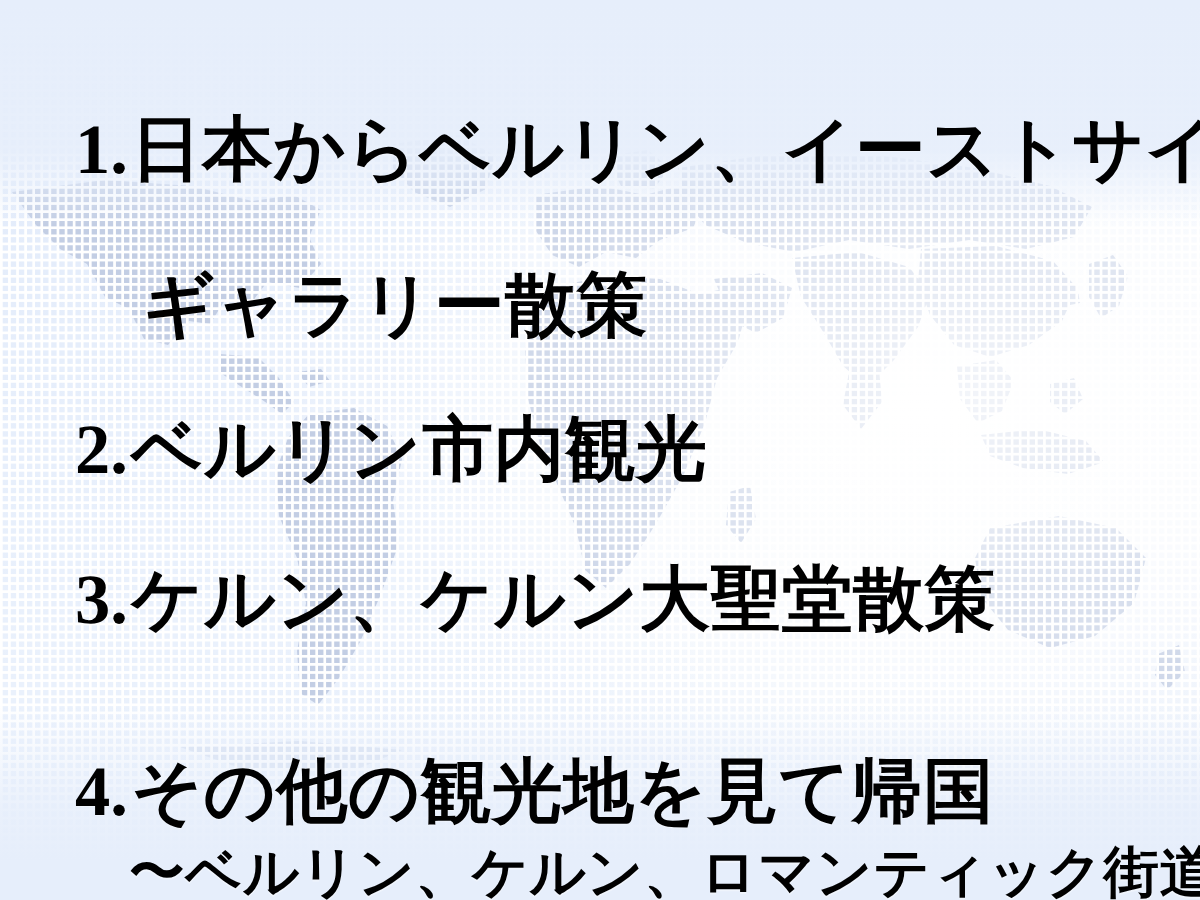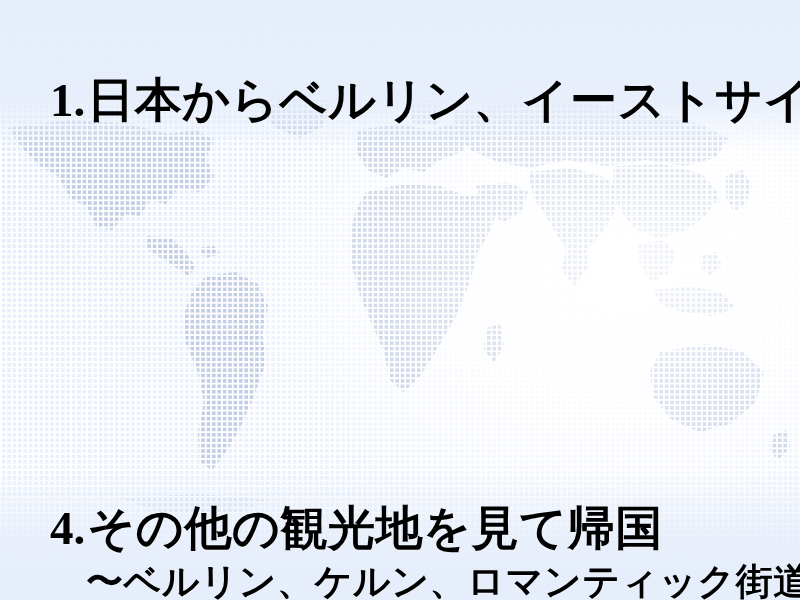--- a/index.html
+++ b/index.html
@@ -222,22 +222,29 @@
     <div id="dot-mask"></div>
     <div id="map-fade"></div>
   </div>
 
   <div id="content">
 
     <div class="bullet-line" id="line1">
       <span class="num">1.</span><span class="jp">日本からベルリン、イーストサイド</span>
     </div>
 
-
-
+    <div class="cont-line" id="line1b">ギャラリー散策</div>
+
+    <div class="bullet-line" id="line2">
+      <span class="num">2.</span><span class="jp">ベルリン市内観光</span>
+    </div>
+
+    <div class="bullet-line" id="line3">
+      <span class="num">3.</span><span class="jp">ケルン、ケルン大聖堂散策</span>
+    </div>
 
     <div class="bullet-line" id="line4">
       <span class="num">4.</span><span class="jp">その他の観光地を見て帰国</span>
     </div>
 
     <div id="subtitle">〜ベルリン、ケルン、ロマンティック街道〜</div>
 
   </div>
 </div>
 

